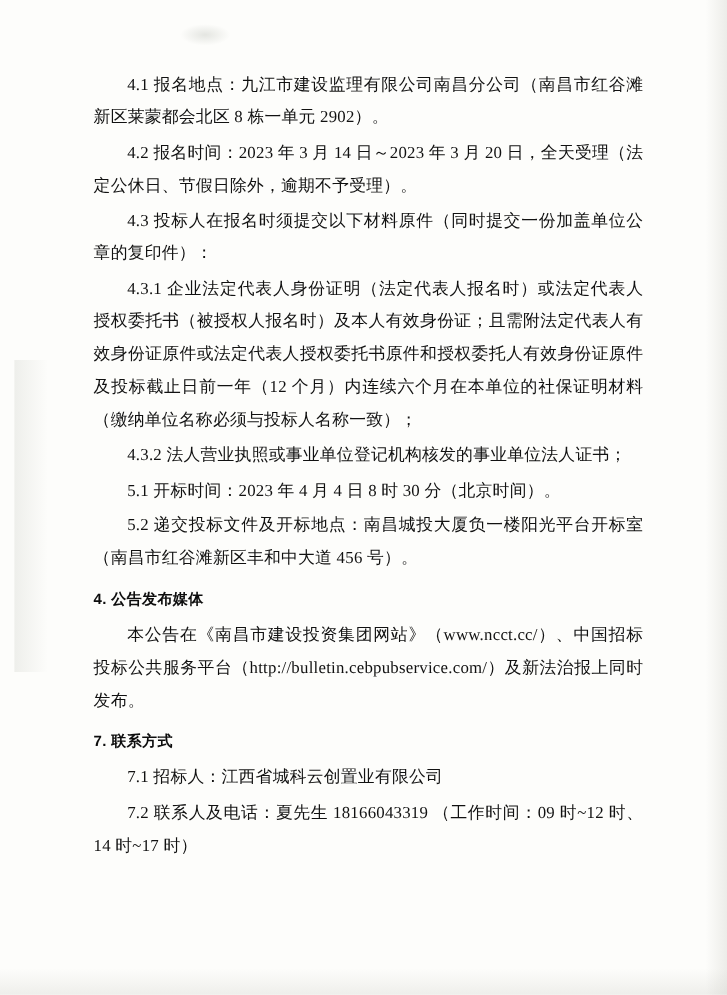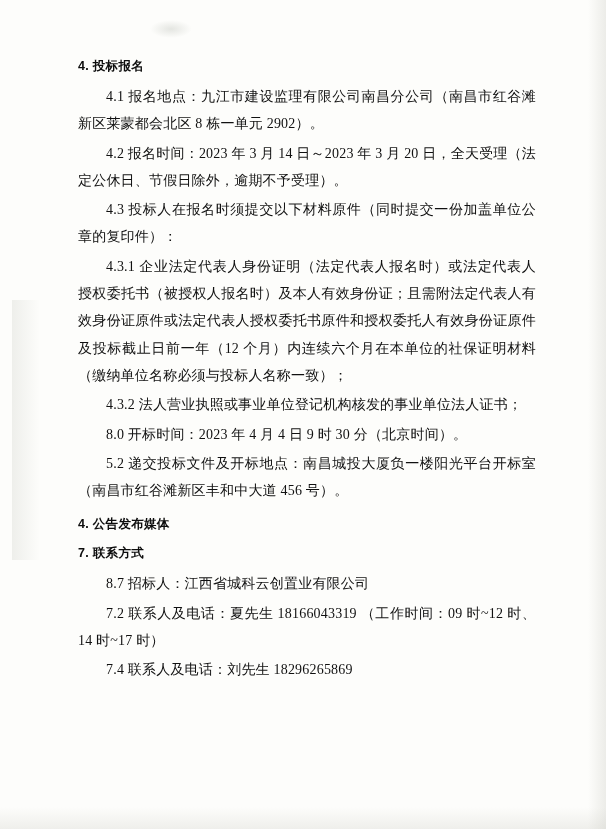--- a/index.html
+++ b/index.html
@@ -83,31 +83,30 @@
 <body>
 
 <div class="page">
   <div class="smudge1"></div>
   <div class="smudge2"></div>
   <div class="edge-shade"></div>
   <div class="bottom-shade"></div>
 
   <div class="content">
 
-    <div class="heading">4. 投标报名</div>
     <p class="para">4.1 报名地点：九江市建设监理有限公司南昌分公司（南昌市红谷滩新区莱蒙都会北区 8 栋一单元 2902）。</p>
     <p class="para">4.2 报名时间：2023 年 3 月 14 日～2023 年 3 月 20 日，全天受理（法定公休日、节假日除外，逾期不予受理）。</p>
     <p class="para">4.3 投标人在报名时须提交以下材料原件（同时提交一份加盖单位公章的复印件）：</p>
     <p class="para">4.3.1 企业法定代表人身份证明（法定代表人报名时）或法定代表人授权委托书（被授权人报名时）及本人有效身份证；且需附法定代表人有效身份证原件或法定代表人授权委托书原件和授权委托人有效身份证原件及投标截止日前一年（12 个月）内连续六个月在本单位的社保证明材料（缴纳单位名称必须与投标人名称一致）；</p>
     <p class="para">4.3.2 法人营业执照或事业单位登记机构核发的事业单位法人证书；</p>
 
-    <p class="para">8.0 开标时间：2023 年 4 月 4 日 9 时 30 分（北京时间）。</p>
+    <p class="para">5.1 开标时间：2023 年 4 月 4 日 8 时 30 分（北京时间）。</p>
     <p class="para">5.2 递交投标文件及开标地点：南昌城投大厦负一楼阳光平台开标室（南昌市红谷滩新区丰和中大道 456 号）。</p>
 
     <div class="heading">4. 公告发布媒体</div>
+    <p class="para">本公告在《南昌市建设投资集团网站》（www.ncct.cc/）、中国招标投标公共服务平台（http://bulletin.cebpubservice.com/）及新法治报上同时发布。</p>
 
     <div class="heading">7. 联系方式</div>
-    <p class="para">8.7 招标人：江西省城科云创置业有限公司</p>
+    <p class="para">7.1 招标人：江西省城科云创置业有限公司</p>
     <p class="para">7.2 联系人及电话：夏先生  18166043319  （工作时间：09 时~12 时、14 时~17 时）</p>
-    <p class="para">7.4 联系人及电话：刘先生  18296265869</p>
 
   </div>
 </div>
 
 </body></html>

